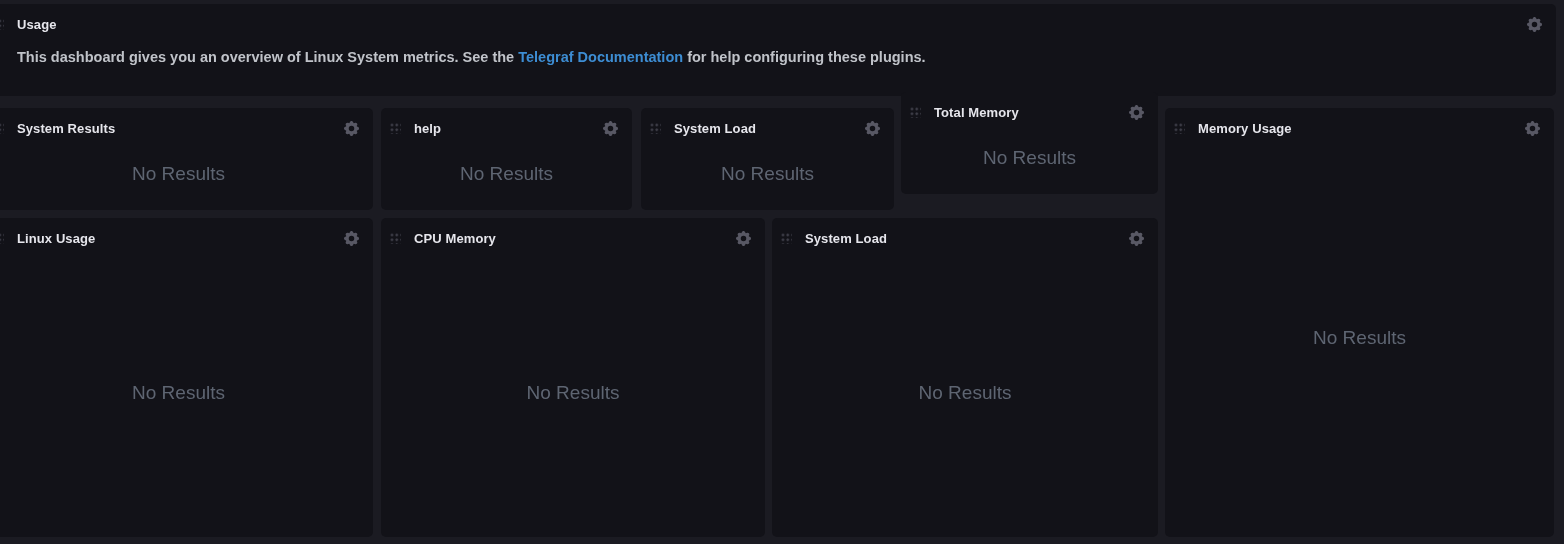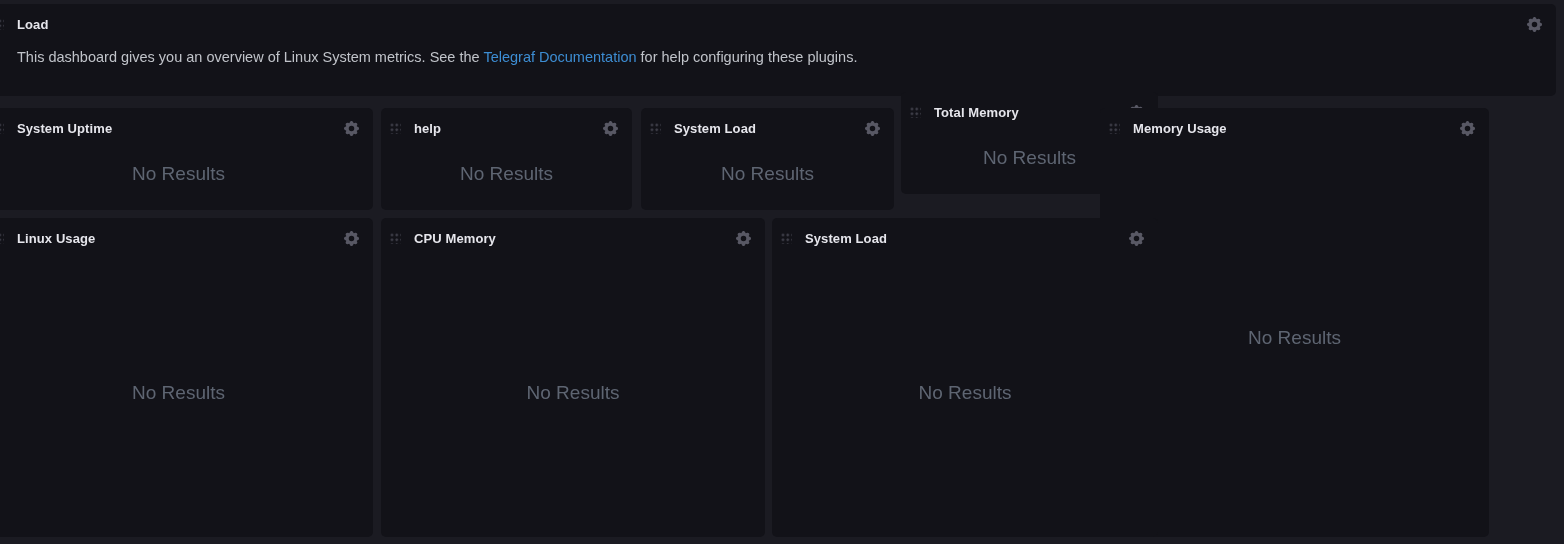--- a/index.html
+++ b/index.html
@@ -52,53 +52,53 @@
     cursor:pointer;
   }
   .gear-btn svg{width:15px;height:15px;fill:var(--gear);}
   .empty-state{
     position:absolute;left:0;right:0;top:30px;bottom:0;
     display:flex;align-items:center;justify-content:center;
     font-size:19px;color:var(--empty-text);
   }
   .note-body{
     position:absolute;left:33px;right:40px;top:44px;
-    font-size:14.5px;font-weight:400;line-height:1.3;
+    font-size:14.5px;font-weight:700;line-height:1.3;
     color:var(--note-text);
   }
   .note-body a{
     color:var(--link);
     text-decoration:none;
     cursor:pointer;
   }
 </style>
 </head>
 <body>
 
 <div class="board">
 
   <section class="panel" style="left:-16px;top:4px;width:1572px;height:92px;">
     <header class="panel-header">
       <span class="drag-handle"></span>
-      <h2 class="panel-title">Load</h2>
+      <h2 class="panel-title">Usage</h2>
       <span class="gear-btn">
         <svg viewBox="0 0 16 16">
             <path d="M9.8 1.3c-.5-1.8-3.1-1.8-3.6 0l-.1.32a.87.87 0 0 1-1.25.52l-.3-.16C2.9 1.1 1.1 2.9 2 4.54l.16.3a.87.87 0 0 1-.52 1.25l-.32.1c-1.8.5-1.8 3.1 0 3.6l.32.1a.87.87 0 0 1 .52 1.25l-.16.3c-.9 1.64.9 3.43 2.54 2.54l.3-.16a.87.87 0 0 1 1.25.52l.1.32c.5 1.8 3.1 1.8 3.6 0l.1-.32a.87.87 0 0 1 1.25-.52l.3.16c1.64.9 3.43-.9 2.54-2.54l-.16-.3a.87.87 0 0 1 .52-1.25l.32-.1c1.8-.5 1.8-3.1 0-3.6l-.32-.1a.87.87 0 0 1-.52-1.25l.16-.3C15 2.9 13.1 1.1 11.46 2l-.3.16a.87.87 0 0 1-1.25-.52l-.1-.33zM8 10.93a2.93 2.93 0 1 1 0-5.86 2.93 2.93 0 0 1 0 5.86z"></path>
           </svg>
       </span>
     </header>
     <div class="note-body">
       <span>This dashboard gives you an overview of Linux System metrics. See the </span><a>Telegraf Documentation</a><span> for help configuring these plugins.</span>
     </div>
   </section>
 
   <section class="panel" style="left:-16px;top:108px;width:389px;height:102px;">
     <header class="panel-header">
       <span class="drag-handle"></span>
-      <h2 class="panel-title">System Uptime</h2>
+      <h2 class="panel-title">System Results</h2>
       <span class="gear-btn">
         <svg viewBox="0 0 16 16">
             <path d="M9.8 1.3c-.5-1.8-3.1-1.8-3.6 0l-.1.32a.87.87 0 0 1-1.25.52l-.3-.16C2.9 1.1 1.1 2.9 2 4.54l.16.3a.87.87 0 0 1-.52 1.25l-.32.1c-1.8.5-1.8 3.1 0 3.6l.32.1a.87.87 0 0 1 .52 1.25l-.16.3c-.9 1.64.9 3.43 2.54 2.54l.3-.16a.87.87 0 0 1 1.25.52l.1.32c.5 1.8 3.1 1.8 3.6 0l.1-.32a.87.87 0 0 1 1.25-.52l.3.16c1.64.9 3.43-.9 2.54-2.54l-.16-.3a.87.87 0 0 1 .52-1.25l.32-.1c1.8-.5 1.8-3.1 0-3.6l-.32-.1a.87.87 0 0 1-.52-1.25l.16-.3C15 2.9 13.1 1.1 11.46 2l-.3.16a.87.87 0 0 1-1.25-.52l-.1-.33zM8 10.93a2.93 2.93 0 1 1 0-5.86 2.93 2.93 0 0 1 0 5.86z"></path>
           </svg>
       </span>
     </header>
     <div class="empty-state">No Results</div>
   </section>
 
   <section class="panel" style="left:381px;top:108px;width:251px;height:102px;">
@@ -133,21 +133,21 @@
       <h2 class="panel-title">Total Memory</h2>
       <span class="gear-btn">
         <svg viewBox="0 0 16 16">
             <path d="M9.8 1.3c-.5-1.8-3.1-1.8-3.6 0l-.1.32a.87.87 0 0 1-1.25.52l-.3-.16C2.9 1.1 1.1 2.9 2 4.54l.16.3a.87.87 0 0 1-.52 1.25l-.32.1c-1.8.5-1.8 3.1 0 3.6l.32.1a.87.87 0 0 1 .52 1.25l-.16.3c-.9 1.64.9 3.43 2.54 2.54l.3-.16a.87.87 0 0 1 1.25.52l.1.32c.5 1.8 3.1 1.8 3.6 0l.1-.32a.87.87 0 0 1 1.25-.52l.3.16c1.64.9 3.43-.9 2.54-2.54l-.16-.3a.87.87 0 0 1 .52-1.25l.32-.1c1.8-.5 1.8-3.1 0-3.6l-.32-.1a.87.87 0 0 1-.52-1.25l.16-.3C15 2.9 13.1 1.1 11.46 2l-.3.16a.87.87 0 0 1-1.25-.52l-.1-.33zM8 10.93a2.93 2.93 0 1 1 0-5.86 2.93 2.93 0 0 1 0 5.86z"></path>
           </svg>
       </span>
     </header>
     <div class="empty-state">No Results</div>
   </section>
 
-  <section class="panel" style="left:1100px;top:108px;width:389px;height:429px;">
+  <section class="panel" style="left:1165px;top:108px;width:389px;height:429px;">
     <header class="panel-header">
       <span class="drag-handle"></span>
       <h2 class="panel-title">Memory Usage</h2>
       <span class="gear-btn">
         <svg viewBox="0 0 16 16">
             <path d="M9.8 1.3c-.5-1.8-3.1-1.8-3.6 0l-.1.32a.87.87 0 0 1-1.25.52l-.3-.16C2.9 1.1 1.1 2.9 2 4.54l.16.3a.87.87 0 0 1-.52 1.25l-.32.1c-1.8.5-1.8 3.1 0 3.6l.32.1a.87.87 0 0 1 .52 1.25l-.16.3c-.9 1.64.9 3.43 2.54 2.54l.3-.16a.87.87 0 0 1 1.25.52l.1.32c.5 1.8 3.1 1.8 3.6 0l.1-.32a.87.87 0 0 1 1.25-.52l.3.16c1.64.9 3.43-.9 2.54-2.54l-.16-.3a.87.87 0 0 1 .52-1.25l.32-.1c1.8-.5 1.8-3.1 0-3.6l-.32-.1a.87.87 0 0 1-.52-1.25l.16-.3C15 2.9 13.1 1.1 11.46 2l-.3.16a.87.87 0 0 1-1.25-.52l-.1-.33zM8 10.93a2.93 2.93 0 1 1 0-5.86 2.93 2.93 0 0 1 0 5.86z"></path>
           </svg>
       </span>
     </header>
     <div class="empty-state">No Results</div>

